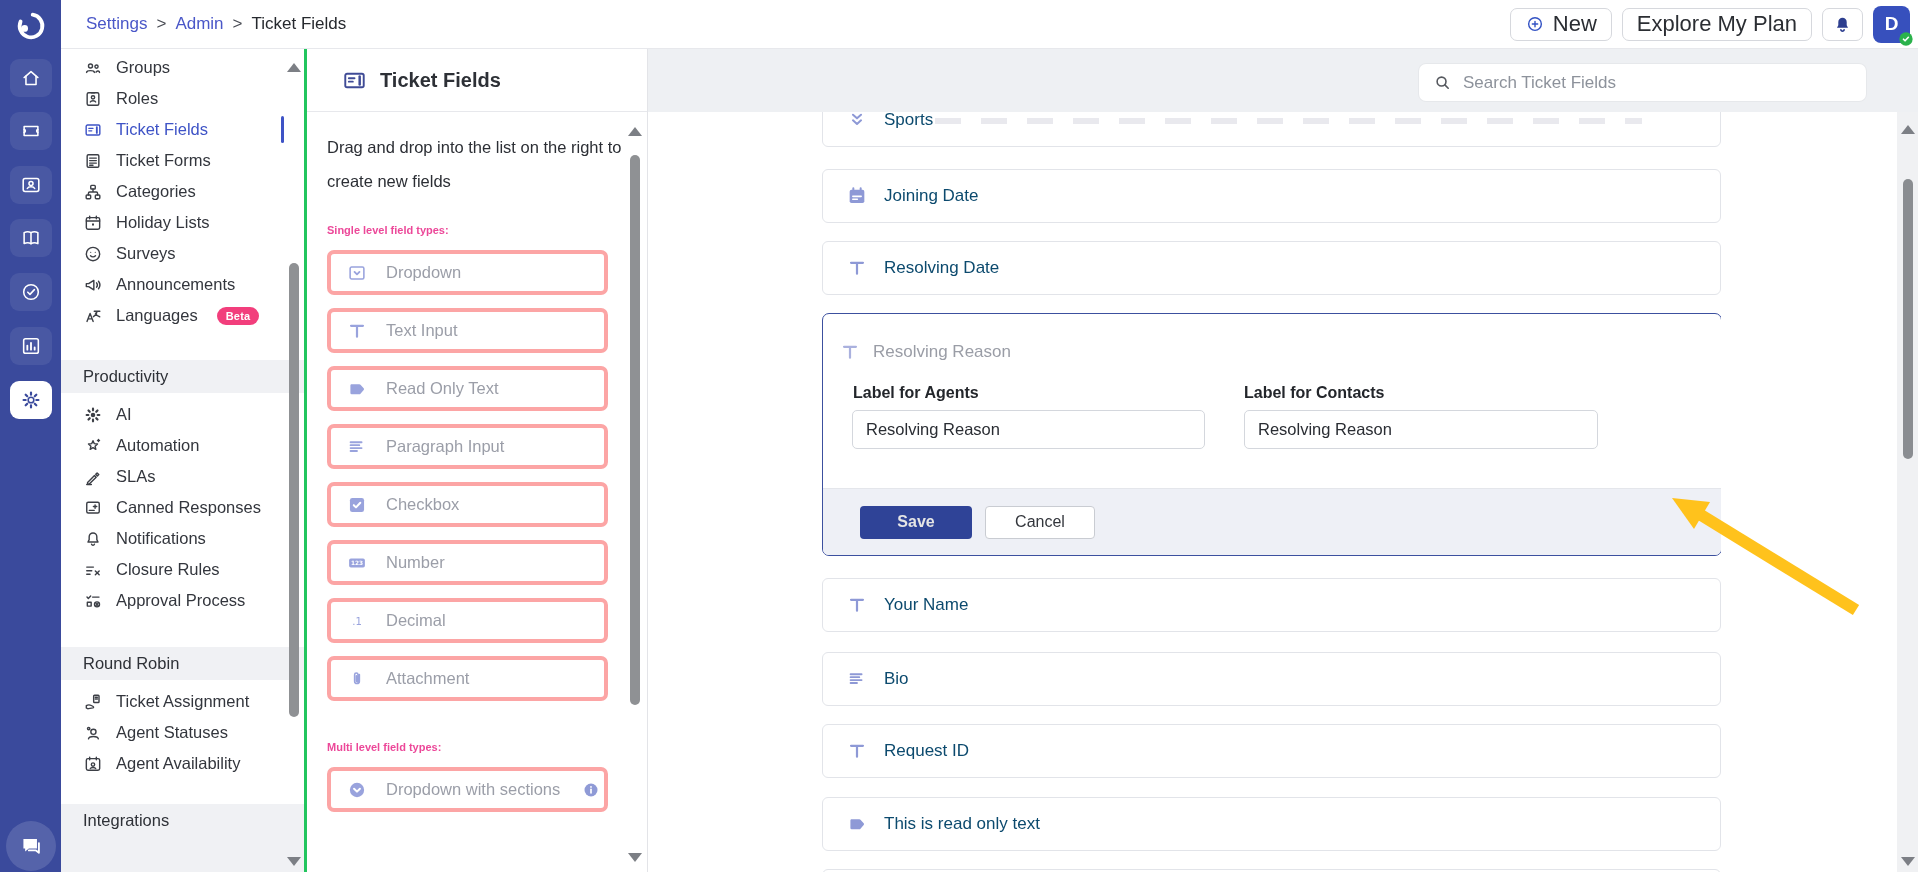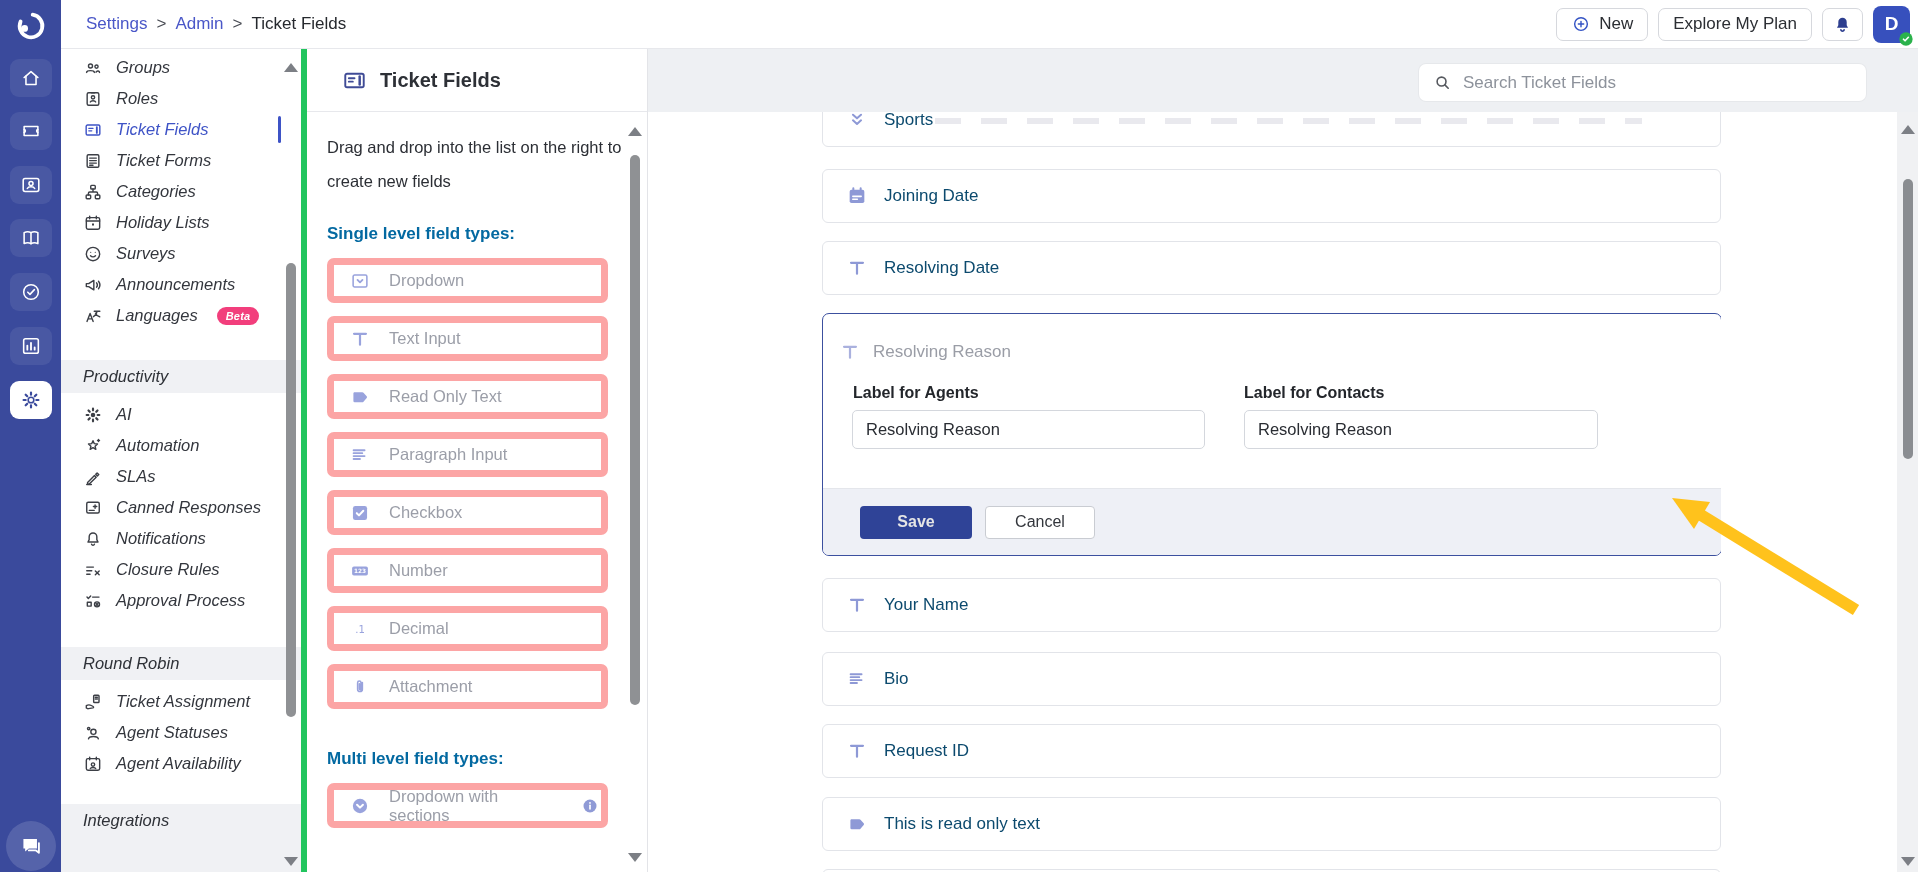--- a/index.html
+++ b/index.html
@@ -20,32 +20,32 @@
 
   
   #topbar { position:absolute; left:61px; top:0; width:1857px; height:49px; background:#fff;
     border-bottom:1px solid #e7e8ec; z-index:15; display:flex; align-items:center; }
   #breadcrumb { margin-left:25px; font-size:17px; display:flex; gap:9px; align-items:center; }
   .bc-link { color:#4a57c8; cursor:pointer; }
   .bc-sep { color:#4a4d55; }
   .bc-current { color:#26292e; font-weight:500; }
   #topbar-right { margin-left:auto; display:flex; align-items:center; gap:10px; margin-right:8px; }
   .tb-btn { height:33px; border:1px solid #d6d8dd; border-radius:7px; background:#fff;
-    display:flex; align-items:center; gap:8px; padding:0 14px; font-size:17px; color:#2b2e33; cursor:pointer; }
+    display:flex; align-items:center; gap:8px; padding:0 14px; font-size:22px; color:#2b2e33; cursor:pointer; }
   .tb-btn .ic { width:20px; height:20px; color:#3453c4; }
   .tb-iconbtn { width:41px; height:33px; border:1px solid #d6d8dd; border-radius:7px; background:#fff;
     display:flex; align-items:center; justify-content:center; cursor:pointer; }
   .tb-iconbtn .ic { width:21px; height:21px; color:#2d3e8f; }
   #avatar { position:relative; width:37px; height:37px; border-radius:8px; background:#3750bd; color:#fff;
     font-size:19px; font-weight:bold; display:flex; align-items:center; justify-content:center; cursor:pointer; }
   #avatar .badge-ic { position:absolute; right:-4px; bottom:-4px; width:16px; height:16px; }
 
   
   #nav { position:absolute; left:61px; top:49px; width:246px; height:823px; background:#fff;
-    border-right:6px solid #22c55e; z-index:10; overflow:hidden;font-style:italic; }
+    border-right:3px solid #22c55e; z-index:10; overflow:hidden; }
   .nav-list { padding-top:3px; }
   .nav-item { position:relative; height:31px; display:flex; align-items:center; gap:13px;
     padding-left:22px; font-size:16.5px; color:#33363d; cursor:pointer; }
   .nav-item .ic { width:20px; height:20px; color:#3c3f46; flex:0 0 20px; }
   .nav-item.active { color:#3E53C6; }
   .nav-item.active .ic { color:#3E53C6; }
   .nav-item.active::after { content:""; position:absolute; right:20px; top:2px; width:3.5px; height:27px;
     border-radius:2px; background:#3E53C6; }
   .nav-badge { background:#F23E7C; color:#fff; font-size:11px; font-weight:bold; border-radius:10px;
     padding:3px 9px; margin-left:6px; letter-spacing:.2px; }
@@ -65,22 +65,22 @@
   #nav-sb .sb-down { position:absolute; bottom:6px; left:0; }
 
   
   #mid { position:absolute; left:307px; top:49px; width:341px; height:823px; background:#fff;
     border-right:1px solid #e3e4e8; }
   #mid-head { height:63px; border-bottom:1px solid #e7e8ec; display:flex; align-items:center; gap:12px; padding-left:34px; }
   #mid-head .ic { width:27px; height:27px; color:#3f4b96; }
   #mid-title { font-size:20px; font-weight:bold; color:#2d3036; }
   #mid-body { position:relative; padding:18px 0 0 20px; }
   #mid-desc { width:302px; font-size:16.5px; line-height:34px; color:#2c2f35; }
-  .mid-sec-label { font-size:17px; font-weight:bold; color:#0369a1; margin:26px 0 14px 0; }
-  .ft-card { width:281px; height:45px; border:7px solid #fca5a5; border-radius:7px; background:#fff;
+  .mid-sec-label { font-size:11px; font-weight:bold; color:#ec4899; margin:26px 0 14px 0; }
+  .ft-card { width:281px; height:45px; border:4px solid #fca5a5; border-radius:7px; background:#fff;
     display:flex; align-items:center; gap:18px; padding-left:15px; margin-bottom:13px; cursor:grab; }
   .ft-card .ic { width:22px; height:22px; color:#99a3dd; flex:0 0 22px; }
   .ft-label { font-size:16.5px; color:#9b9ea8; }
   .ft-card .info-ic { width:20px; height:20px; color:#8f9ad6; margin-left:2px; }
   .mid-sec-label.multi { margin-top:40px; }
   #mid-sb { position:absolute; right:5px; top:0; width:14px; height:100%; }
   #mid-sb .sb-up { position:absolute; top:78px; left:0; }
   #mid-sb .sb-thumb { position:absolute; top:106px; left:2px; height:550px; }
   #mid-sb .sb-down { position:absolute; bottom:10px; left:0; }
 

